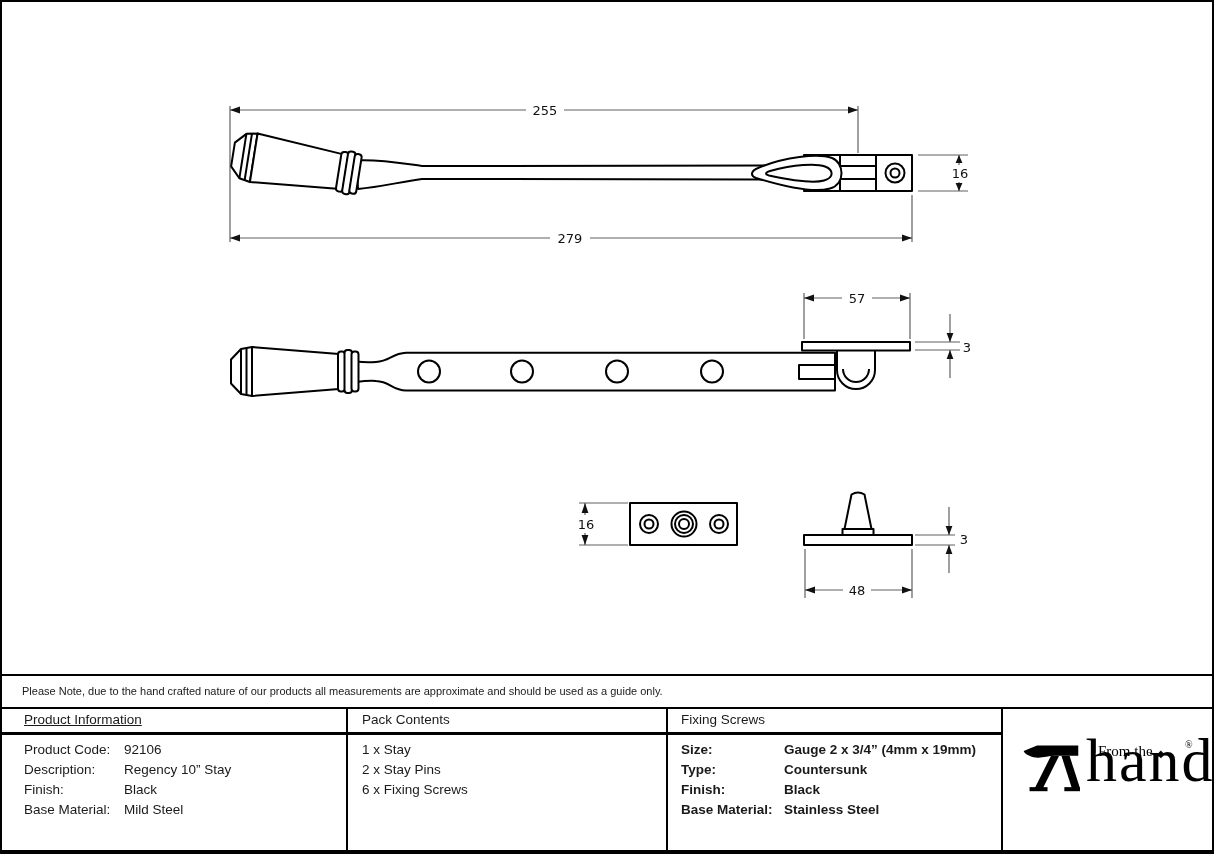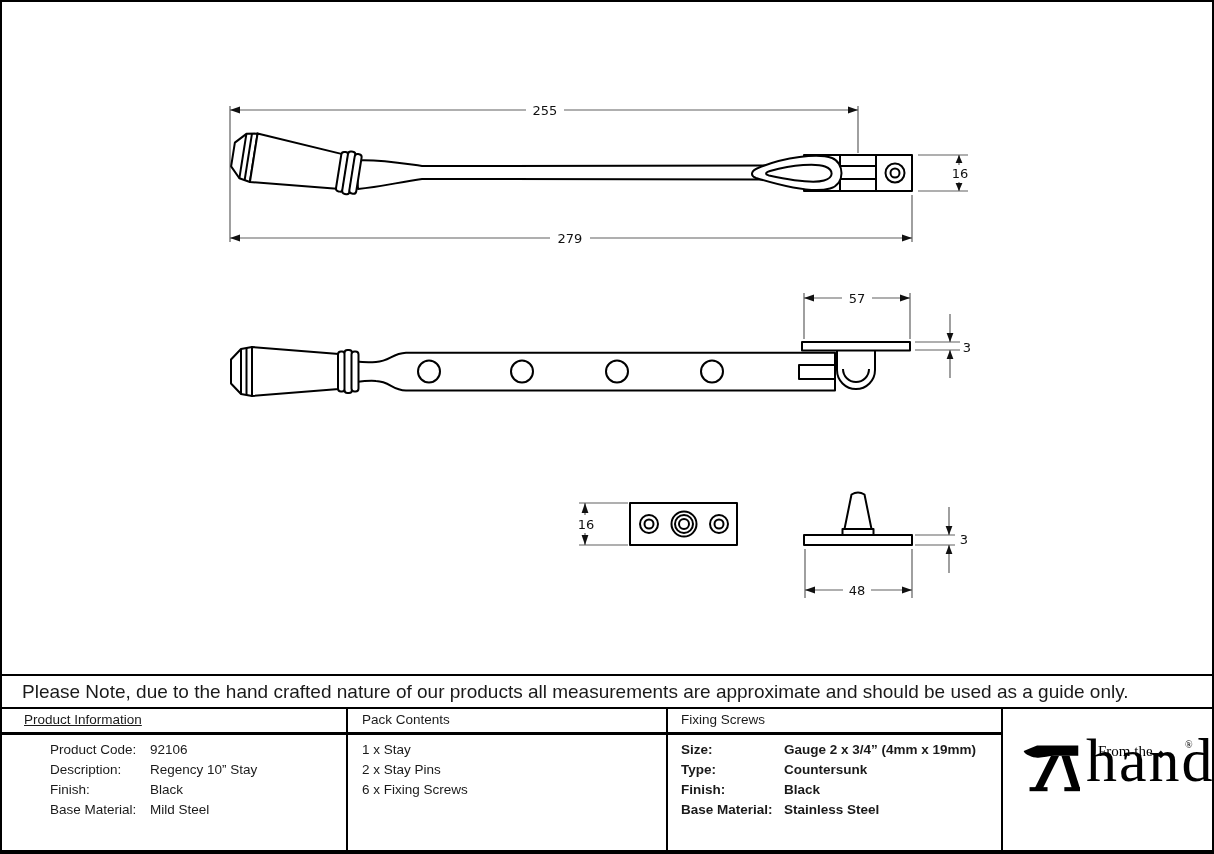--- a/index.html
+++ b/index.html
@@ -10,21 +10,21 @@
   }
   .drawing{position:absolute;left:0;top:0;}
   .part{fill:#fff;stroke:#000;stroke-width:2;stroke-linejoin:round;}
   .partline{fill:none;stroke:#000;stroke-width:2;stroke-linejoin:round;}
   .dim{stroke:#606060;stroke-width:1.2;fill:none;}
   .arr{fill:#111;stroke:none;}
   .dimtext{font-family:"DejaVu Sans",sans-serif;font-size:13px;fill:#111;}
   .hline{position:absolute;background:#000;}
   .vline{position:absolute;background:#000;width:2px;}
   .note{position:absolute;left:0;top:674px;width:100%;height:31px;line-height:31px;
-        padding-left:20px;font-size:19px;box-sizing:border-box;}
+        padding-left:20px;font-size:11px;box-sizing:border-box;}
   .celltitle{position:absolute;height:24px;line-height:24px;font-size:13.5px;}
   .cellbody{position:absolute;font-size:13.5px;}
   .trow{display:flex;line-height:20px;}
   .tlabel{display:inline-block;}
   .pi-label{width:100px;}
   .fx-label{width:103px;}
   .listitem{line-height:20px;}
   .logo{position:absolute;left:1002px;top:697px;width:209px;height:142px;padding-left:47px;}
   .logo .anvil-a{position:absolute;left:18px;top:42px;}
   .logo .fromthe{position:absolute;left:94px;top:44px;font-family:"Liberation Serif",serif;font-size:15px;color:#000;}
@@ -171,21 +171,21 @@
   <div class="vline" style="left:344px;top:705px;height:145px;"></div>
   <div class="vline" style="left:664px;top:705px;height:145px;"></div>
   <div class="vline" style="left:999px;top:705px;height:145px;"></div>
 
   <div class="note">Please Note, due to the hand crafted nature of our products all measurements are approximate and should be used as a guide only.</div>
 
   <div class="celltitle" style="left:22px;top:706px;text-decoration:underline;">Product Information</div>
   <div class="celltitle" style="left:360px;top:706px;">Pack Contents</div>
   <div class="celltitle" style="left:679px;top:706px;">Fixing Screws</div>
 
-  <div class="cellbody" style="left:22px;top:738px;margin-left:26px;">
+  <div class="cellbody" style="left:22px;top:738px;">
     <div class="trow">
       <span class="tlabel pi-label">Product Code:</span>
       <span>92106</span>
     </div>
     <div class="trow">
       <span class="tlabel pi-label">Description:</span>
       <span>Regency 10” Stay</span>
     </div>
     <div class="trow">
       <span class="tlabel pi-label">Finish:</span>

